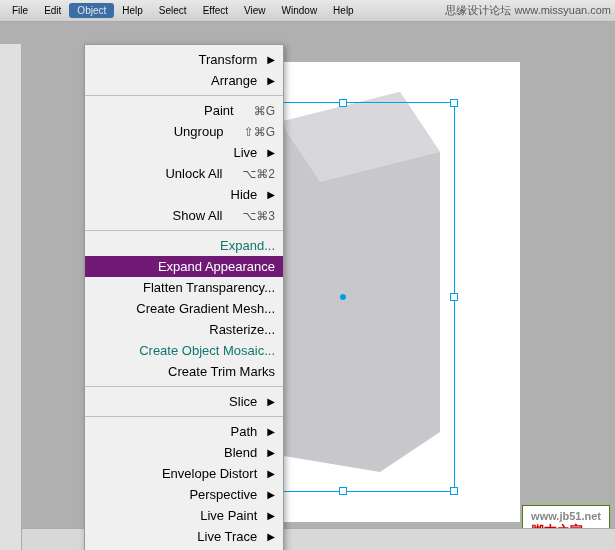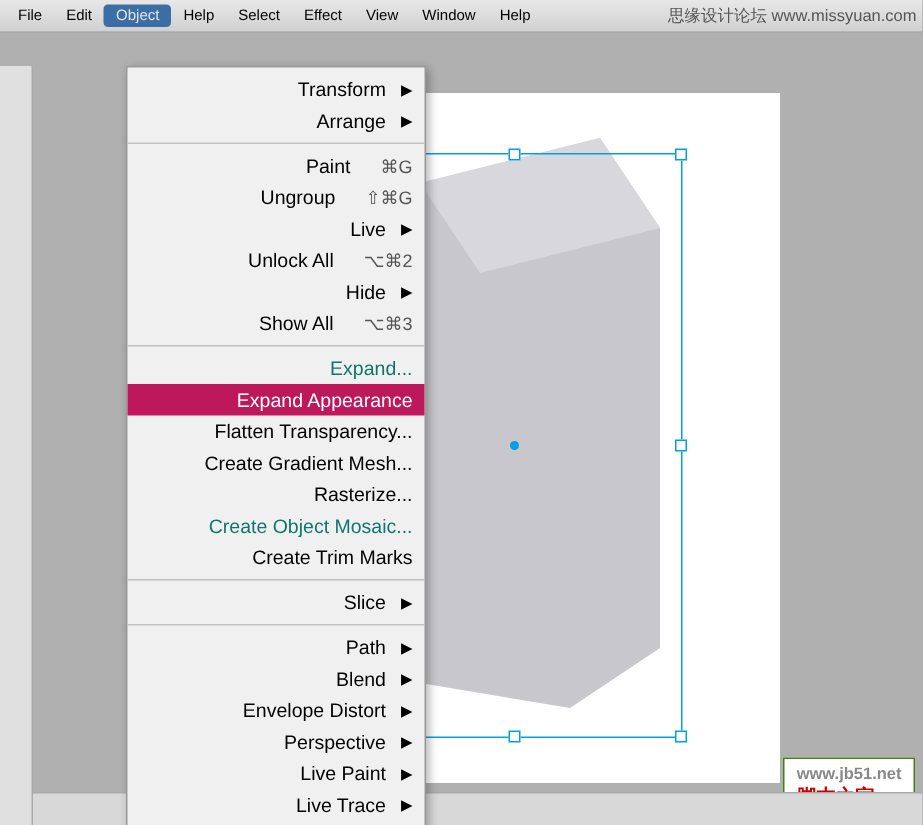--- a/index.html
+++ b/index.html
@@ -112,21 +112,21 @@
       padding: 3px 8px;
       font-size: 13px;
       color: #000;
       cursor: default;
       display: flex;
       justify-content: flex-end;
       align-items: center;
       white-space: nowrap;
     }
     .menu-item.active {
-      background: #be185d;
+      background: #701a75;
       color: white;
     }
     .menu-item.disabled {
       color: #0f766e;
     }
     .menu-item .shortcut {
       font-size: 12px;
       color: #555;
       margin-left: 20px;
     }

